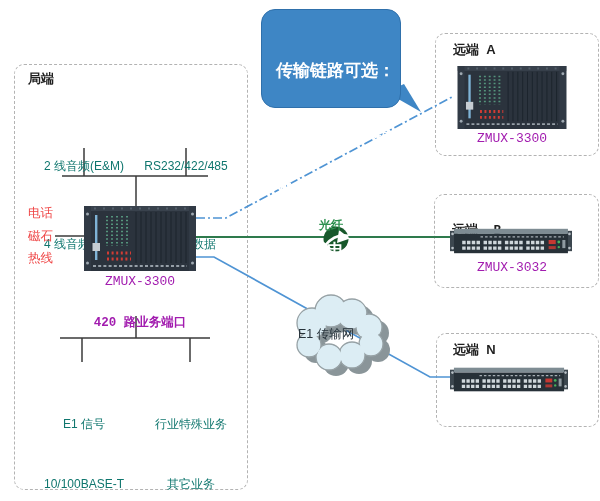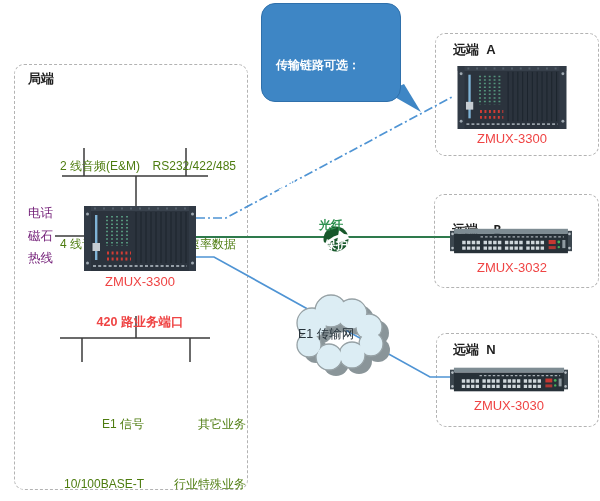--- a/index.html
+++ b/index.html
@@ -4,29 +4,29 @@
 <style>
   html,body{margin:0;padding:0;background:#ffffff;}
   #canvas{
     position:relative;width:600px;height:501px;background:#ffffff;overflow:hidden;
     font-family:"Liberation Sans", sans-serif;color:#2b2b2b;
   }
   .dashed-box{
     position:absolute;border:1.6px dashed #b3b3b3;border-radius:10px;background:transparent;
   }
   .box-title{position:absolute;font-weight:bold;font-size:13px;color:#1f1f1f;white-space:pre;}
-  .txt{position:absolute;font-size:12px;color:#4d7c0f;line-height:20px;text-align:right;white-space:pre;}
+  .txt{position:absolute;font-size:12px;color:#0f766e;line-height:20px;text-align:center;white-space:pre;}
   .txt26{line-height:26px;}
-  .dev-label{position:absolute;font-size:13px;color:#ef4444;text-align:center;}
+  .dev-label{position:absolute;font-size:13px;color:#a21caf;text-align:center;font-family:Liberation Mono, monospace;}
   .bold{font-weight:bold;}
-  .side-label{position:absolute;font-size:12.5px;color:#701a75;}
+  .side-label{position:absolute;font-size:12.5px;color:#ef4444;}
   #callout{
-    position:absolute;left:261px;top:3px;width:140px;height:99px;
+    position:absolute;left:261px;top:9px;width:140px;height:99px;
     background:#3e86c5;border:1px solid #2f70ab;border-radius:14px;
-    color:#ffffff;font-weight:bold;font-size:12px;line-height:20px;
+    color:#ffffff;font-weight:bold;font-size:17px;line-height:20px;
     padding:11px 4px 0 14px;box-sizing:border-box;white-space:pre;
   }
   #fiber-label{position:absolute;left:319px;top:217px;font-size:12px;color:#2e9150;font-weight:bold;}
   #cloud-label{position:absolute;left:298px;top:326px;width:88px;font-size:12.5px;color:#26323a;}
   svg{display:block;}
   #overlay{position:absolute;left:0;top:0;pointer-events:none;}
   .devsvg{position:absolute;}
 </style>
 </head>
 <body>
@@ -161,22 +161,22 @@
   <div class="dev-label bold" style="left:60px;top:295px;width:160px;font-size:12.5px;margin-top:19px;">420 路业务端口</div>
 
   <div class="txt" style="left:24px;top:374px;width:120px;">
     <div>E1 信号</div>
     <div>10/100BASE-T</div>
     
     
     
   </div>
   <div class="txt" style="left:136px;top:374px;width:110px;">
+    <div>行业特殊业务</div>
     <div>其它业务</div>
-    <div>行业特殊业务</div>
     
   </div>
 
   <div id="callout">
     <div>传输链路可选：</div>
     <div>光纤、 E1 电路、</div>
     <div>双光保护、 双 E1 保护、</div>
     <div>一光一电保护。</div>
   </div>
 
@@ -273,15 +273,14 @@
         <line x1="33" y1="22" x2="51" y2="22"></line>
       <line x1="54" y1="22" x2="72" y2="22"></line>
         <line x1="75" y1="22" x2="93" y2="22"></line>
     </g>
     <rect x="97" y="14" width="7" height="4" fill="#c63832"></rect>
     <rect x="97" y="20" width="7" height="3" fill="#c63832" opacity="0.85"></rect>
     <circle cx="107" cy="16" r="1.4" fill="#46b15e"></circle>
       <circle cx="107" cy="21" r="1.2" fill="#46b15e"></circle>
     <rect x="110.5" y="14" width="3" height="8" fill="#8f9aa1"></rect>
   </svg>
-  <div class="dev-label" style="left:450px;top:398px;width:118px;">ZMUX-3030</div>
 
 </div>
 
 </body></html>

